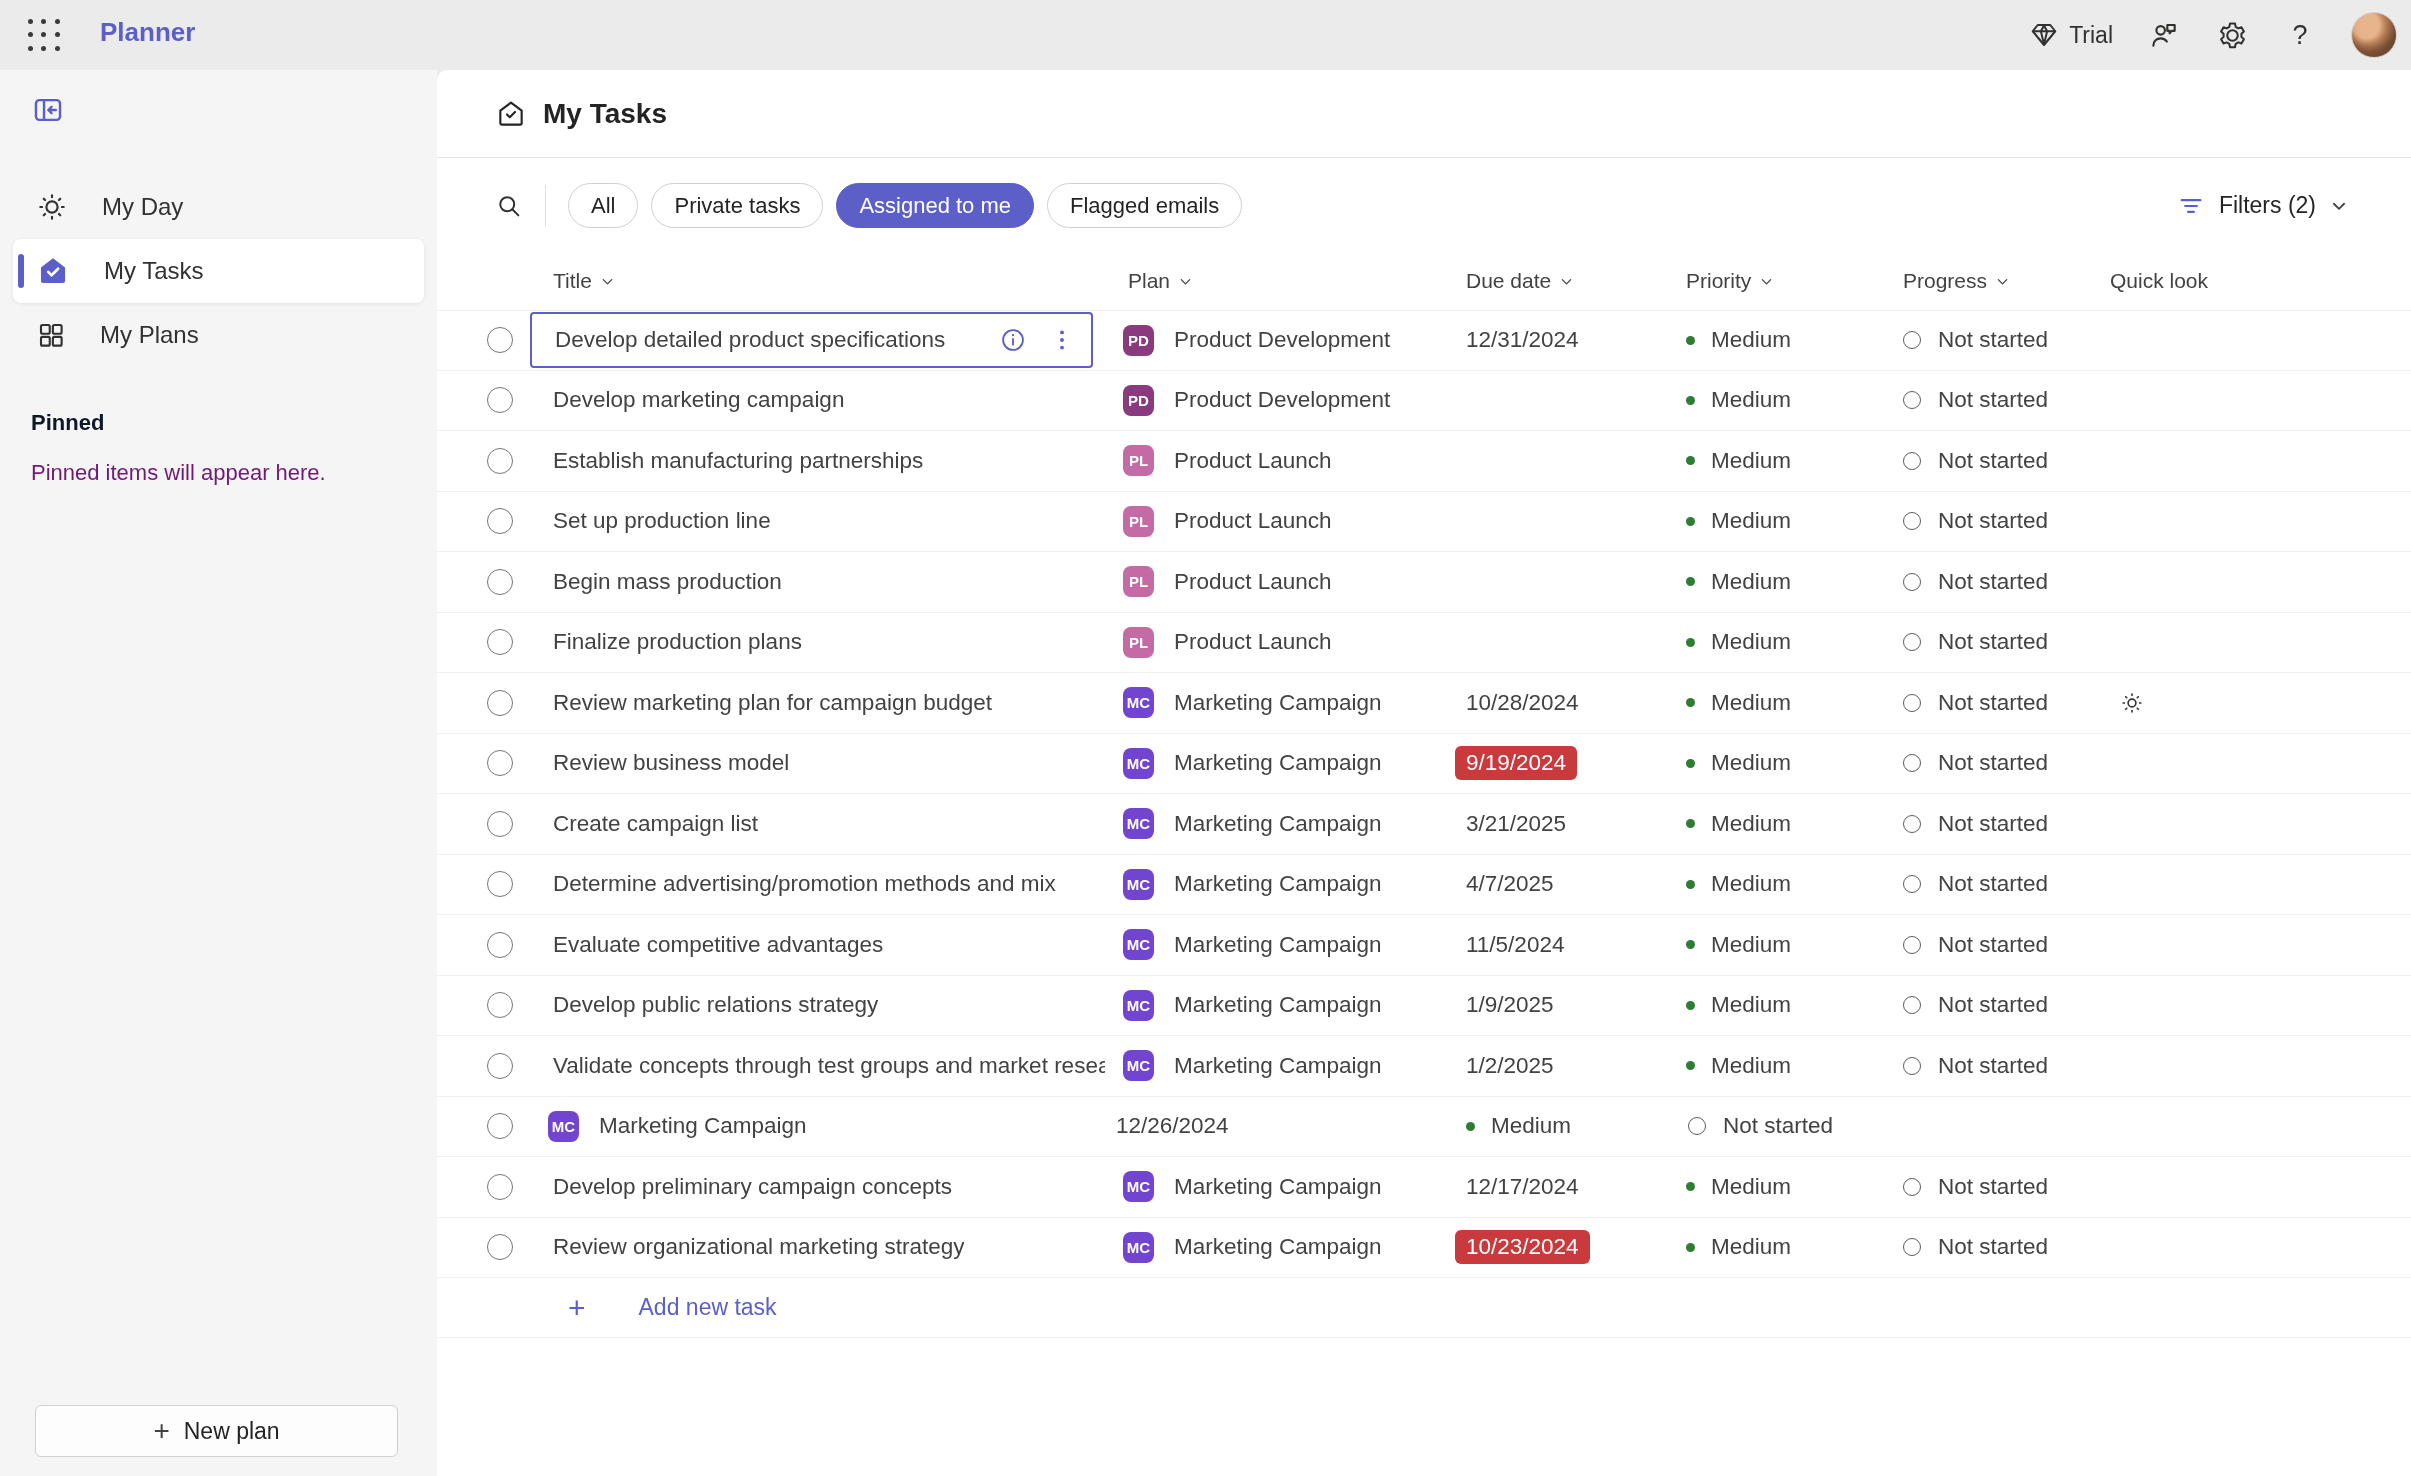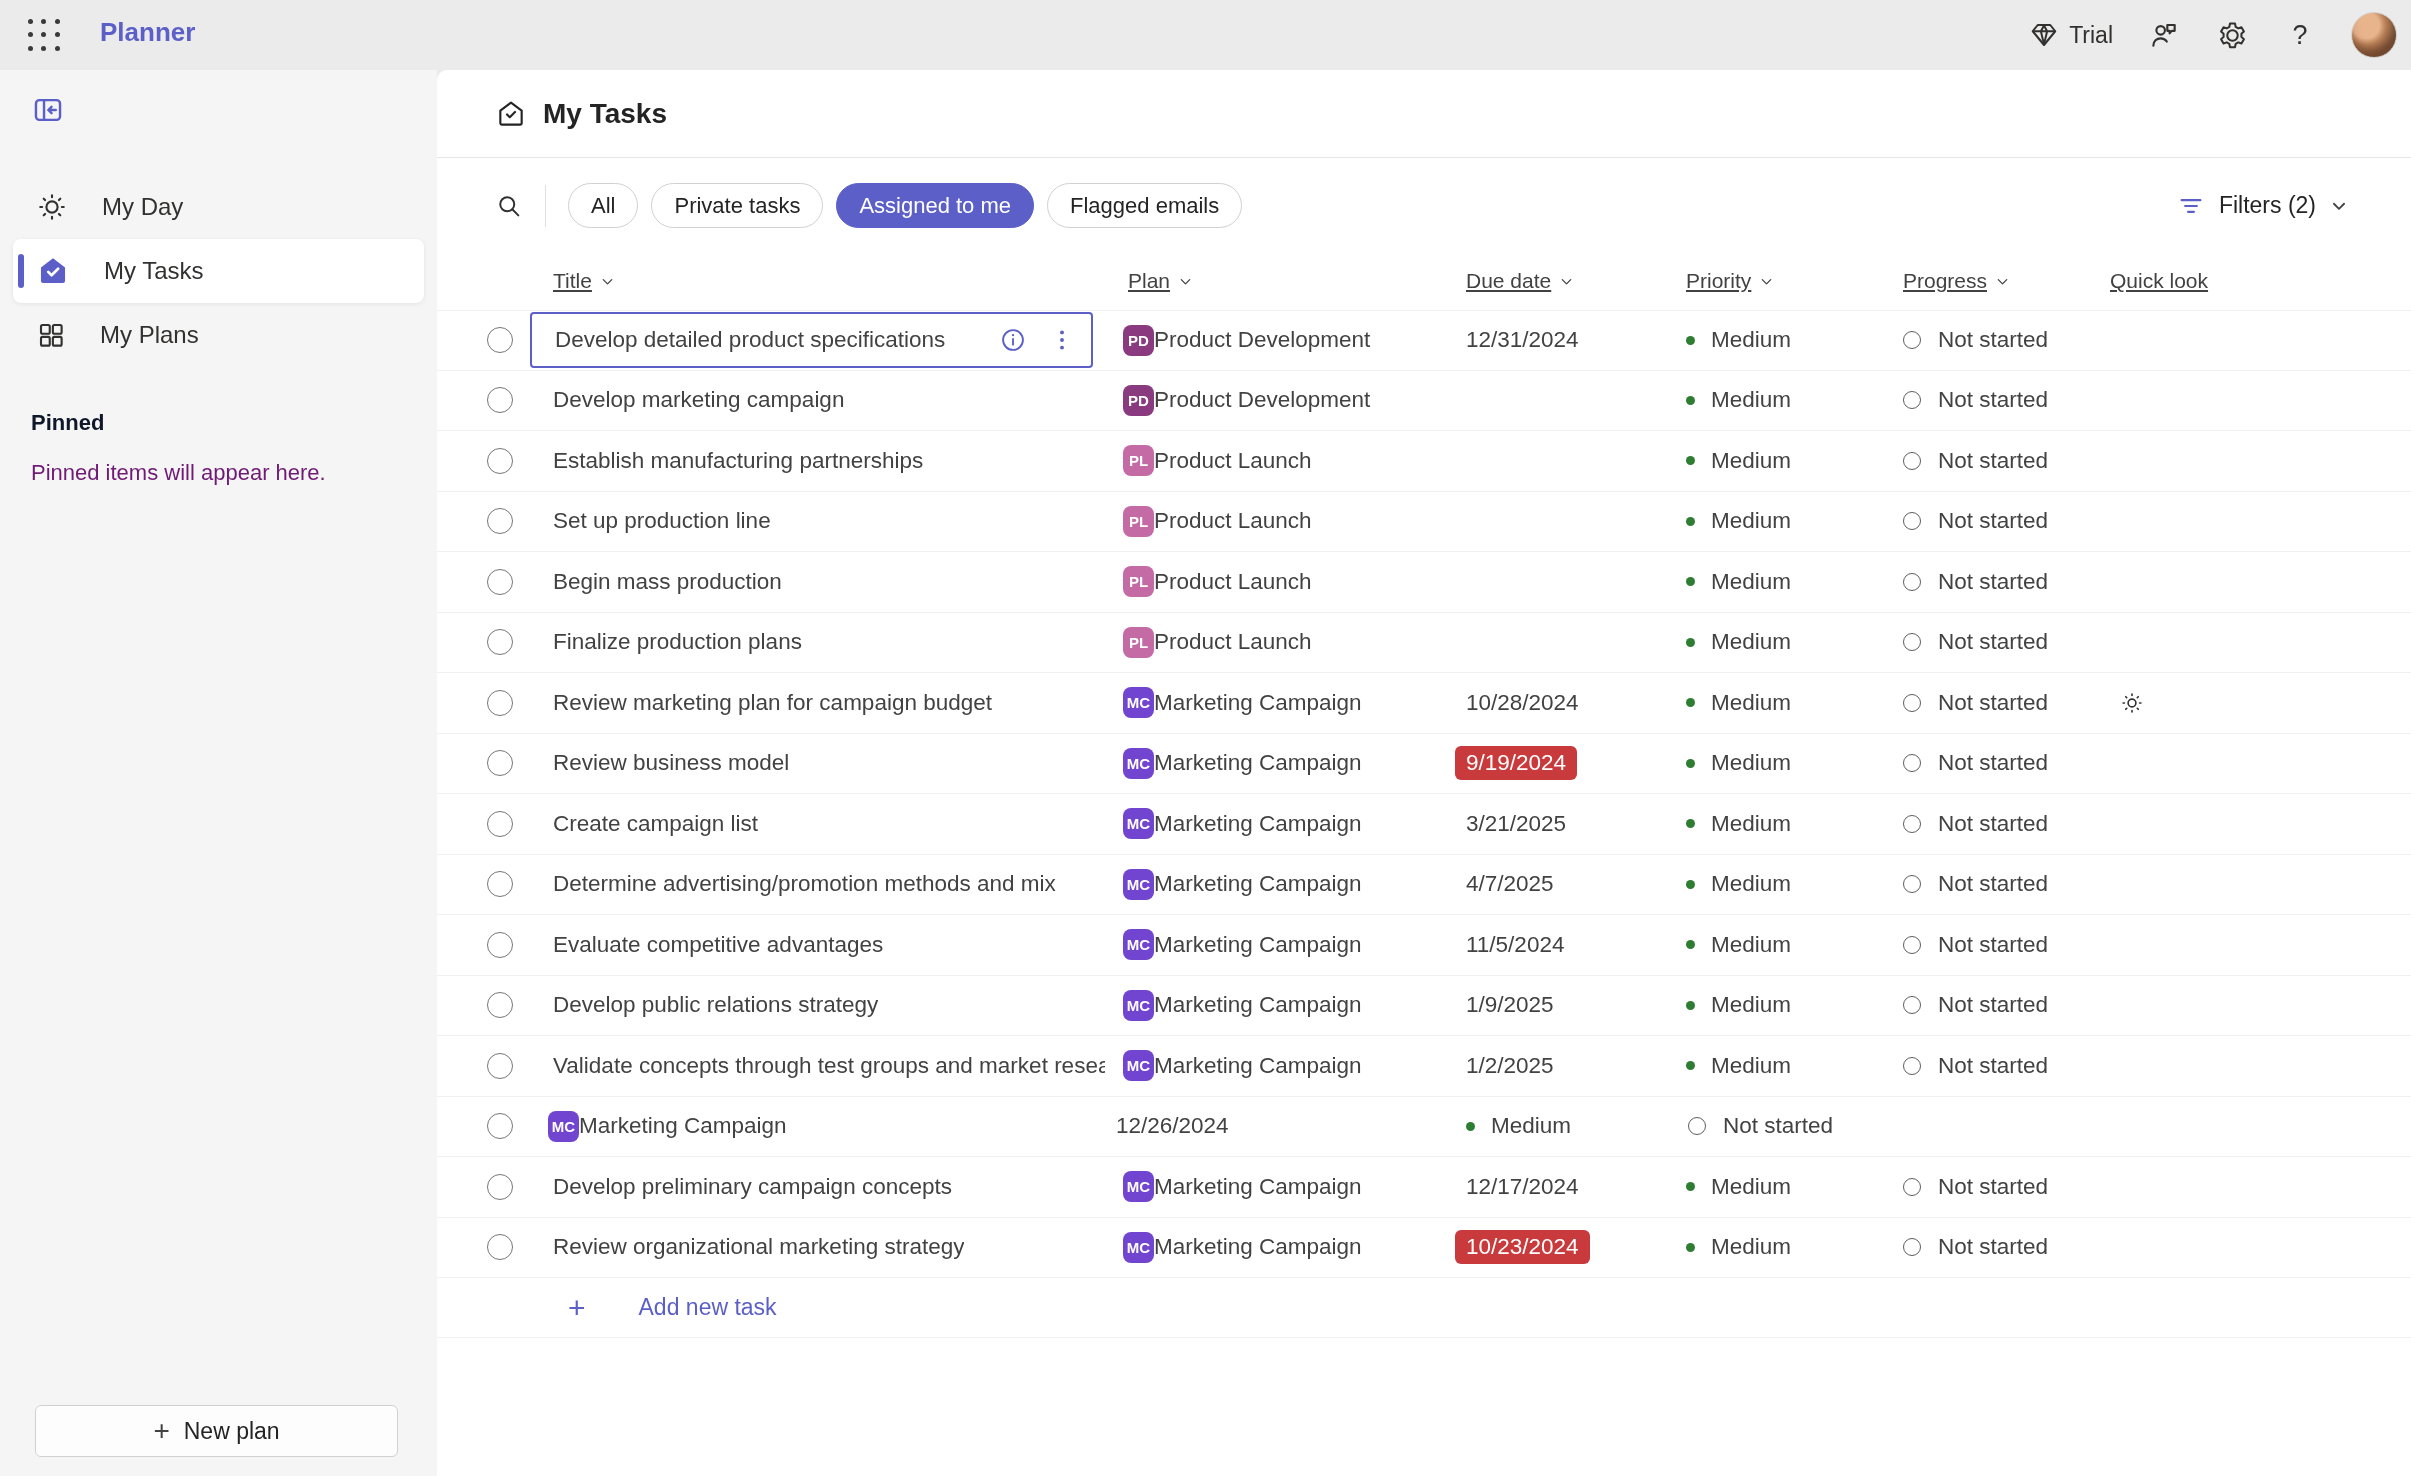--- a/index.html
+++ b/index.html
@@ -53,29 +53,29 @@
     gap:14px; font-size:23px; color:#242424; cursor:pointer; }
 
   
   .table { position:absolute; top:182px; left:0; right:0; }
   .trow { display:grid; grid-template-columns:93px 575px 350px 220px 215px 215px 1fr;
     align-items:center; height:60.5px; }
   .thead { height:58px; color:#424242; font-size:21px; }
   .thead .cellpad { display:flex; align-items:center; gap:8px; }
   .body-rows .trow { border-bottom:1px solid #f0f0f0; }
   .body-rows .trow:first-child { border-top:1px solid #f0f0f0; }
-  .cellpad { padding-left:23px;text-decoration:underline; }
+  .cellpad { padding-left:23px; }
   .cellpad-sm { padding-left:11px; }
   .chk { width:26px; height:26px; border:1.5px solid #767678; border-radius:50%; margin-left:50px; cursor:pointer; background:#fff; }
   .title-cell { display:flex; align-items:center; height:56px; font-size:22.5px; color:#424242; cursor:pointer; }
   .title-cell .ttl { padding-left:23px; white-space:nowrap; overflow:hidden; }
   .title-cell.focused { border:2px solid #5b5fc7; border-radius:4px; margin-right:12px;
     justify-content:space-between; background:#fff; }
   .row-actions { display:flex; align-items:center; gap:22px; padding-right:16px; }
-  .plan-cell { display:flex; align-items:center; font-size:22.5px; color:#424242; cursor:pointer; }
+  .plan-cell { display:flex; align-items:center; gap:20px; font-size:22.5px; color:#424242; cursor:pointer; }
   .badge { width:31px; height:31px; border-radius:8px; margin-left:18px; display:flex; align-items:center;
     justify-content:center; color:#fff; font-size:15px; font-weight:700; }
   .due { font-size:22.5px; color:#424242; }
   .due.overdue { display:inline-block; background:#c93a3c; color:#fff; padding:4px 11px; border-radius:6px; margin-left:-11px; }
   .prio { display:flex; align-items:center; gap:16px; font-size:22.5px; cursor:pointer; }
   .dot { width:9px; height:9px; border-radius:50%; background:#2e7d32; }
   .prog { display:flex; align-items:center; gap:17px; font-size:22.5px; cursor:pointer; }
   .ring { width:18px; height:18px; border:1.5px solid #605e5c; border-radius:50%; }
   .quick { padding-left:14px; }
   .addrow { display:flex; align-items:center; height:60px; border-bottom:1px solid #f0f0f0;

